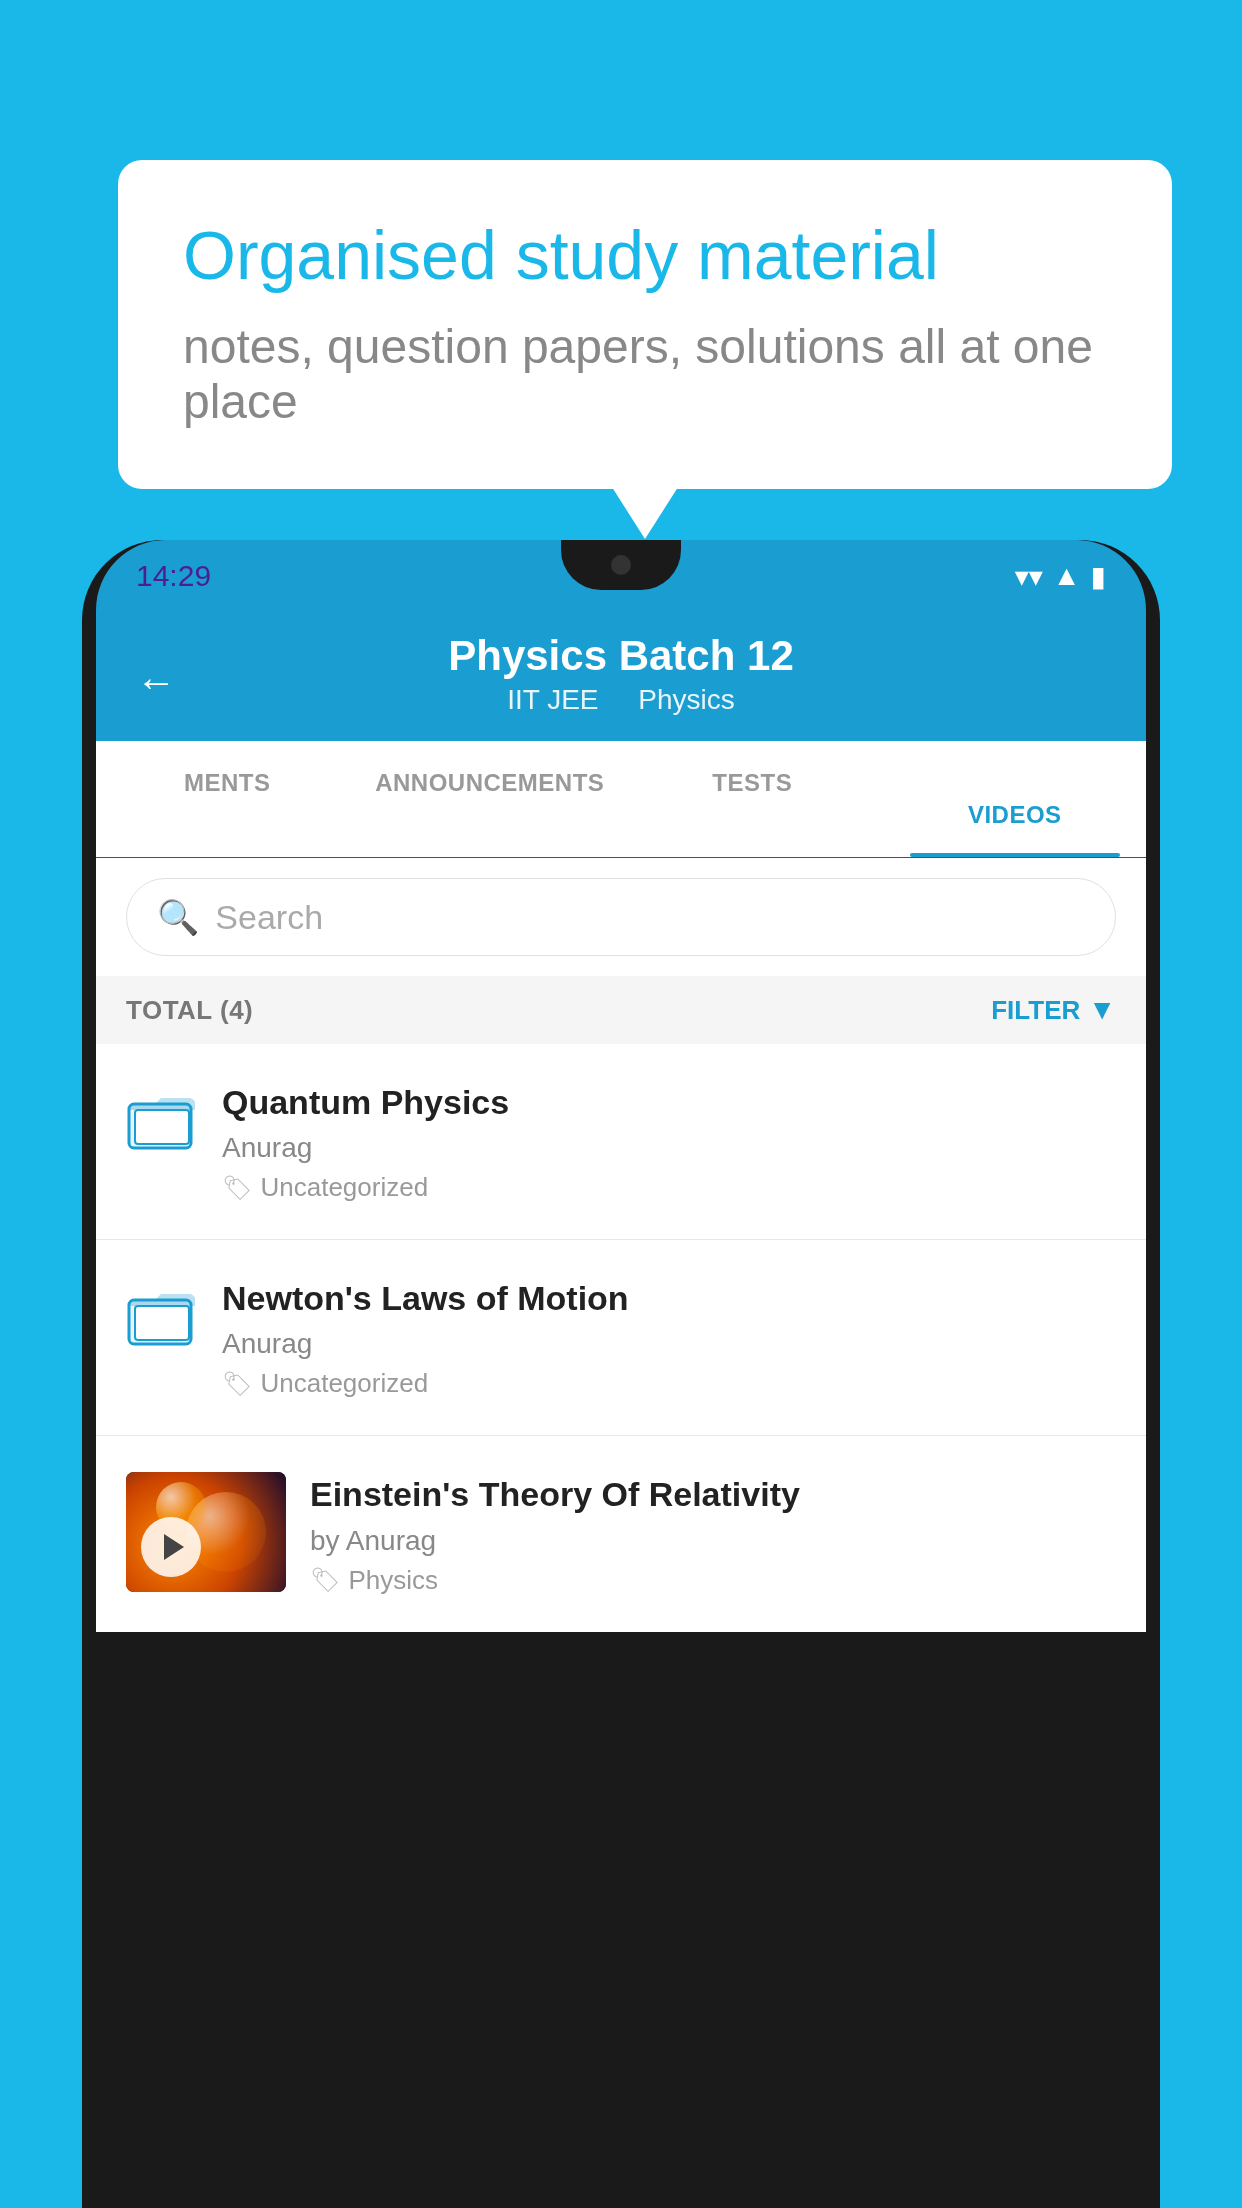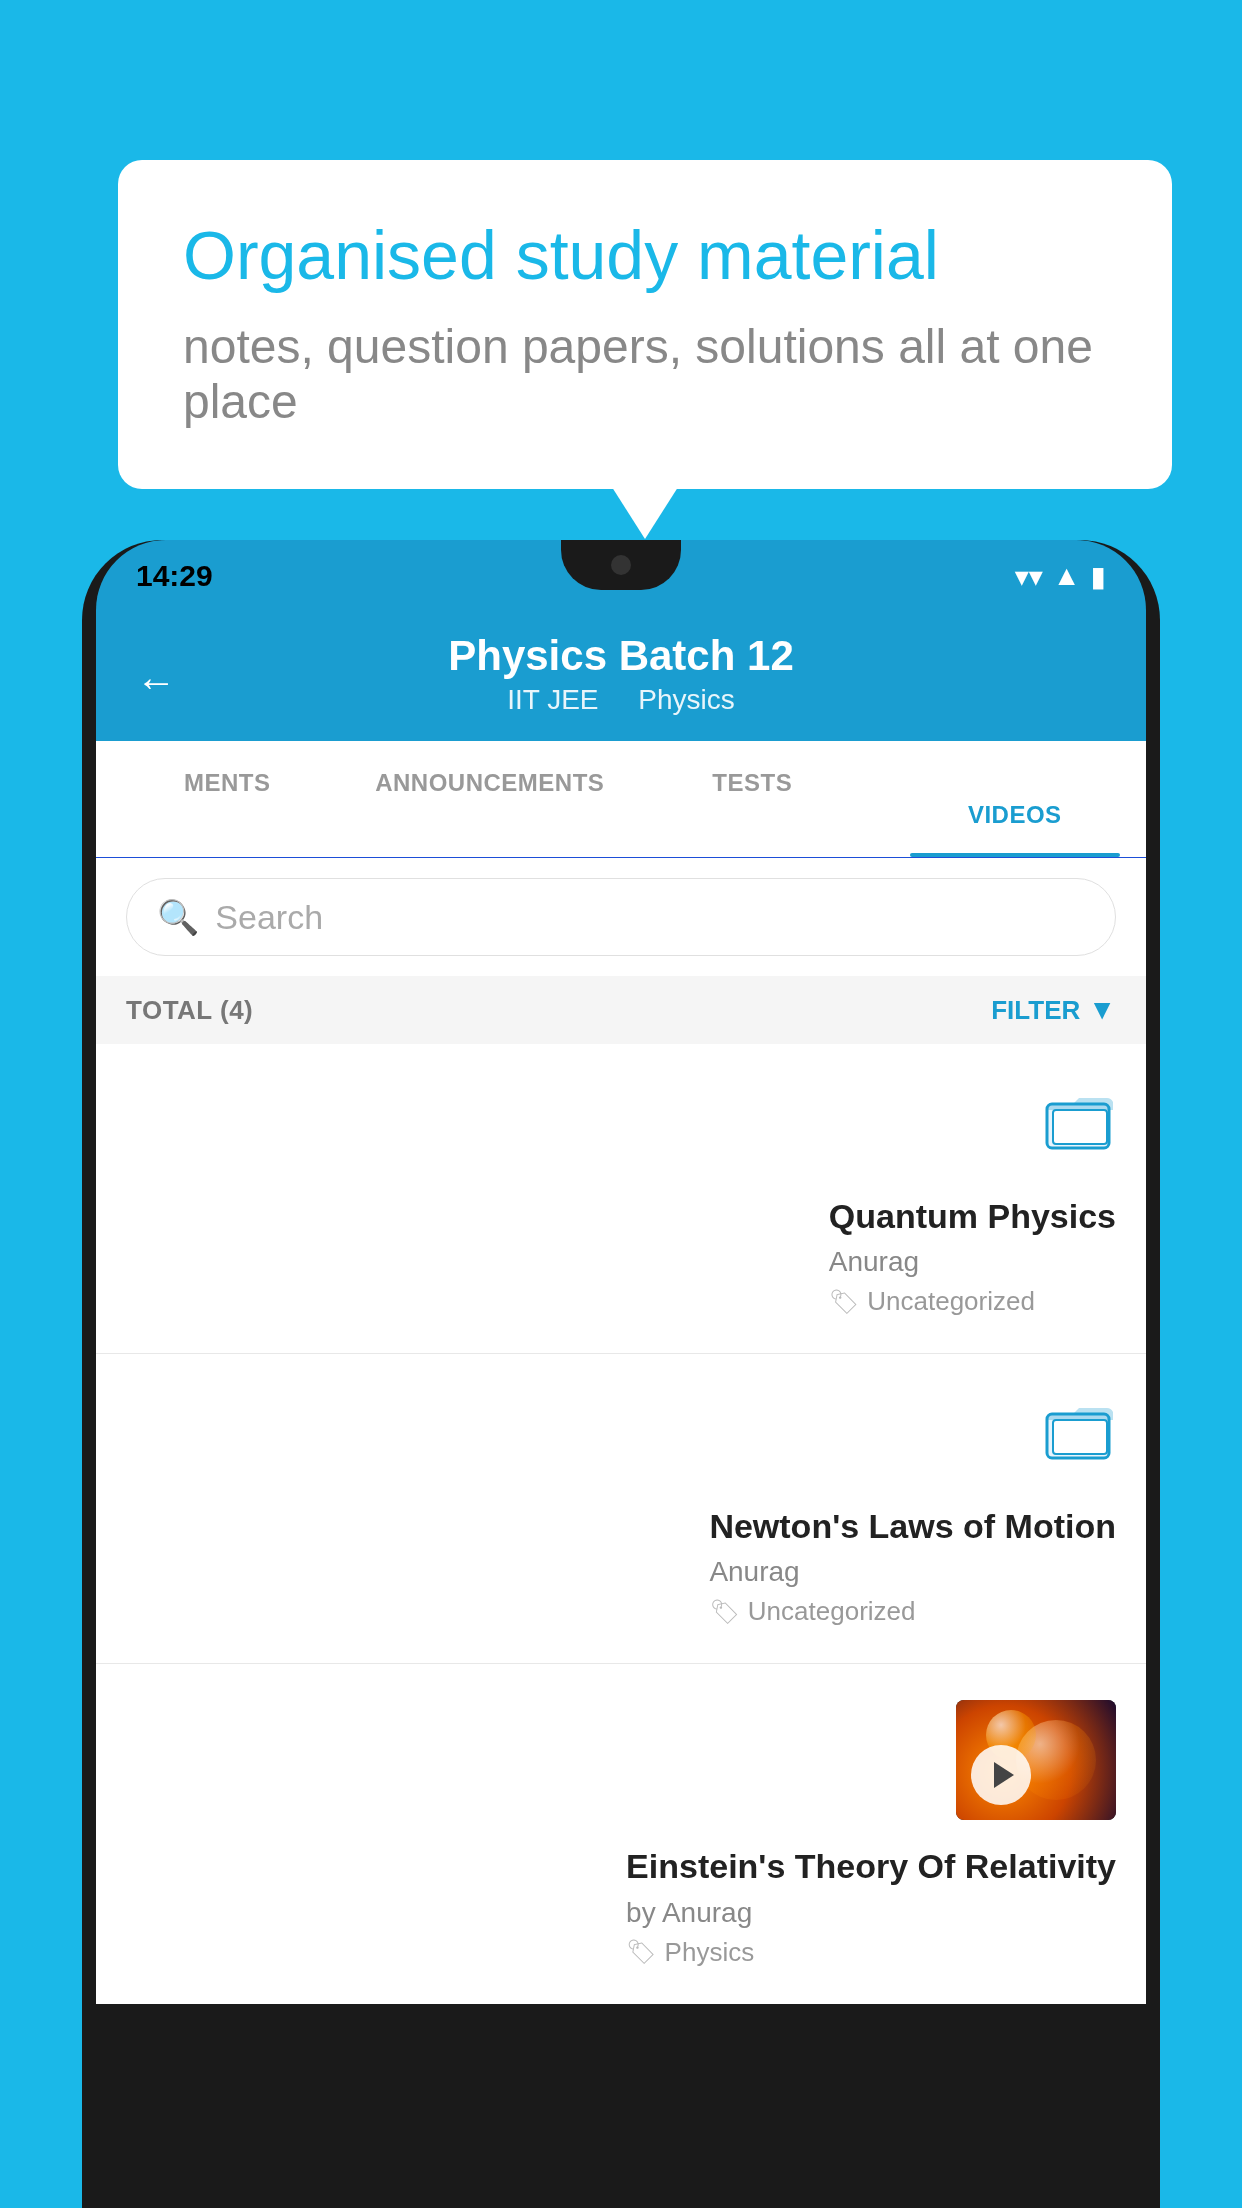--- a/index.html
+++ b/index.html
@@ -83,23 +83,23 @@
       background: #1a9dd0;
       height: 72px;
       display: flex;
       align-items: center;
       justify-content: space-between;
       padding: 0 40px;
       position: relative;
     }
 
     .status-time {
-      color: #000000;
+      color: #4c1d95;
       font-size: 30px;
-      font-weight: 700;
+      font-weight: 400;
       text-align: center;
     }
 
     
     .notch {
       position: absolute;
       top: 0;
       left: 50%;
       transform: translateX(-50%);
       width: 120px;
@@ -259,26 +259,25 @@
     }
 
     
     .video-list {
       background: white;
       overflow: hidden;
     }
 
     .video-item {
       display: flex;
-      align-items: flex-end;
+      align-items: flex-start;
       padding: 36px 30px;
       border-bottom: 1px solid #e8e8e8;
       cursor: pointer;
       gap: 24px;
-      flex-direction: column;
     }
 
     .video-item:last-child {
       border-bottom: none;
     }
 
     .video-thumb {
       width: 160px;
       height: 120px;
       border-radius: 8px;

